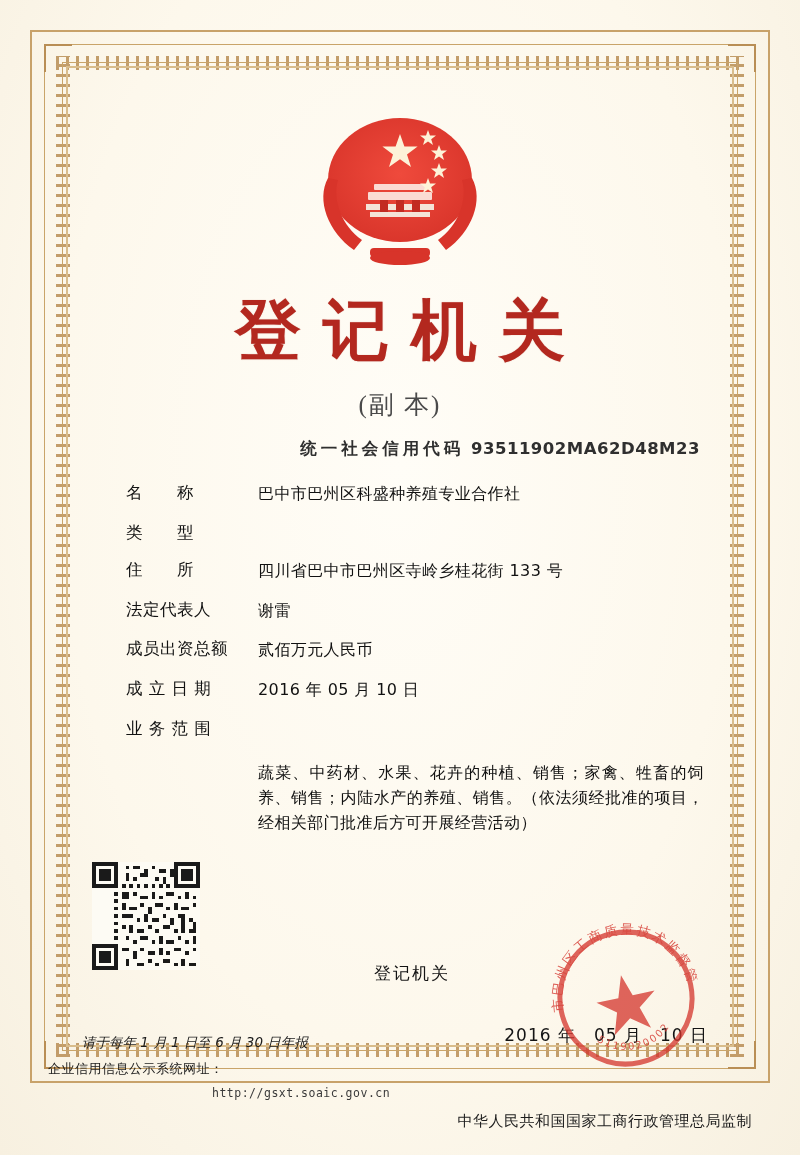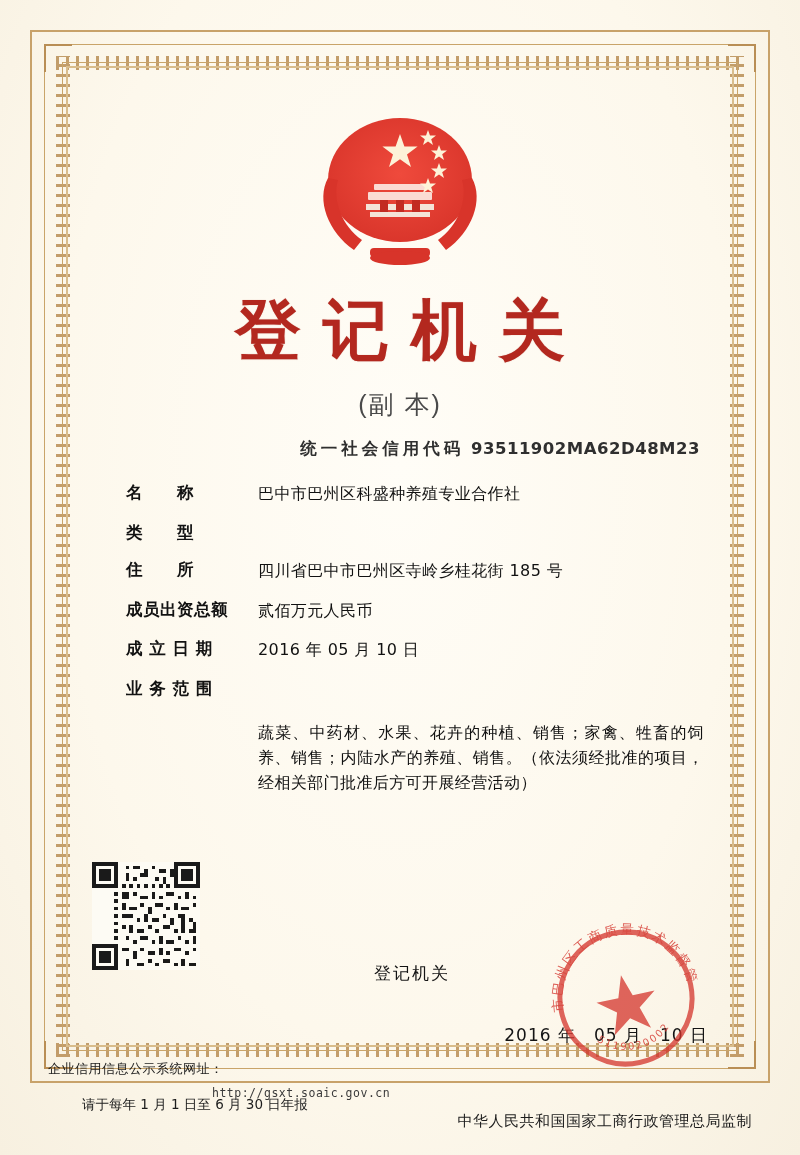--- a/index.html
+++ b/index.html
@@ -87,21 +87,21 @@
     text-indent: 22px;
     color: #c0392b;
     color: #b3281f;
     text-shadow: 0 0 1px rgba(150,30,20,.4);
   }
   .subtitle {
     position: absolute;
     top: 388px;
     left: 0; right: 0;
     text-align: center;
-    font-family: Liberation Sans, sans-serif;
+    font-family: Liberation Serif, serif;
     font-size: 25px;
     color: #4a4a4a;
     letter-spacing: 2px;
   }
   .credit-code {
     position: absolute;
     top: 438px;
     right: 100px;
     font-family: "DejaVu Sans", sans-serif;
     font-size: 16.5px;
@@ -123,21 +123,21 @@
   .row {
     display: flex;
     align-items: flex-start;
     margin-bottom: 15px;
     font-size: 16.5px;
     color: #1d1d1d;
   }
   .row .k {
     width: 132px;
     flex: 0 0 132px;
-    font-weight: bold;
+    font-weight: normal;
     font-size: 16.5px;
     color: #121212;
     white-space: nowrap;
   }
   .row .k.sp0 { letter-spacing: .5px; }
   .row .v {
     flex: 1;
     line-height: 1.55;
     font-size: 16px;
     color: #111;
@@ -181,24 +181,25 @@
     right: 92px;
     top: 1024px;
     font-size: 17px;
     color: #141414;
     letter-spacing: 1px;
     white-space: nowrap;
   }
   .annual-note {
     position: absolute;
     left: 82px;
-    top: 1096px;
+    top: 1034px;
     font-size: 13.5px;
     color: #1c1c1c;
     white-space: nowrap;
+    font-style: italic;
   }
 
   
   .seal {
     position: absolute;
     right: 88px;
     top: 912px;
     width: 172px;
     height: 172px;
     transform: rotate(-12deg);
@@ -300,21 +301,25 @@
   <div class="fields">
     <div class="row">
       <div class="k sp0">名　　称</div>
       <div class="v">巴中市巴州区科盛种养殖专业合作社</div>
     </div>
     <div class="row">
       <div class="k sp0">类　　型</div>
     </div>
     <div class="row">
       <div class="k sp0">住　　所</div>
-      <div class="v">四川省巴中市巴州区寺岭乡桂花街 185 号</div>
+      <div class="v">四川省巴中市巴州区寺岭乡桂花街 133 号</div>
+    </div>
+    <div class="row">
+      <div class="k sp0">法定代表人</div>
+      <div class="v">谢雷</div>
     </div>
     <div class="row">
       <div class="k sp0">成员出资总额</div>
       <div class="v">贰佰万元人民币</div>
     </div>
     <div class="row">
       <div class="k sp0">成 立 日 期</div>
       <div class="v">2016 年 05 月 10 日</div>
     </div>
     <div class="row scope">

